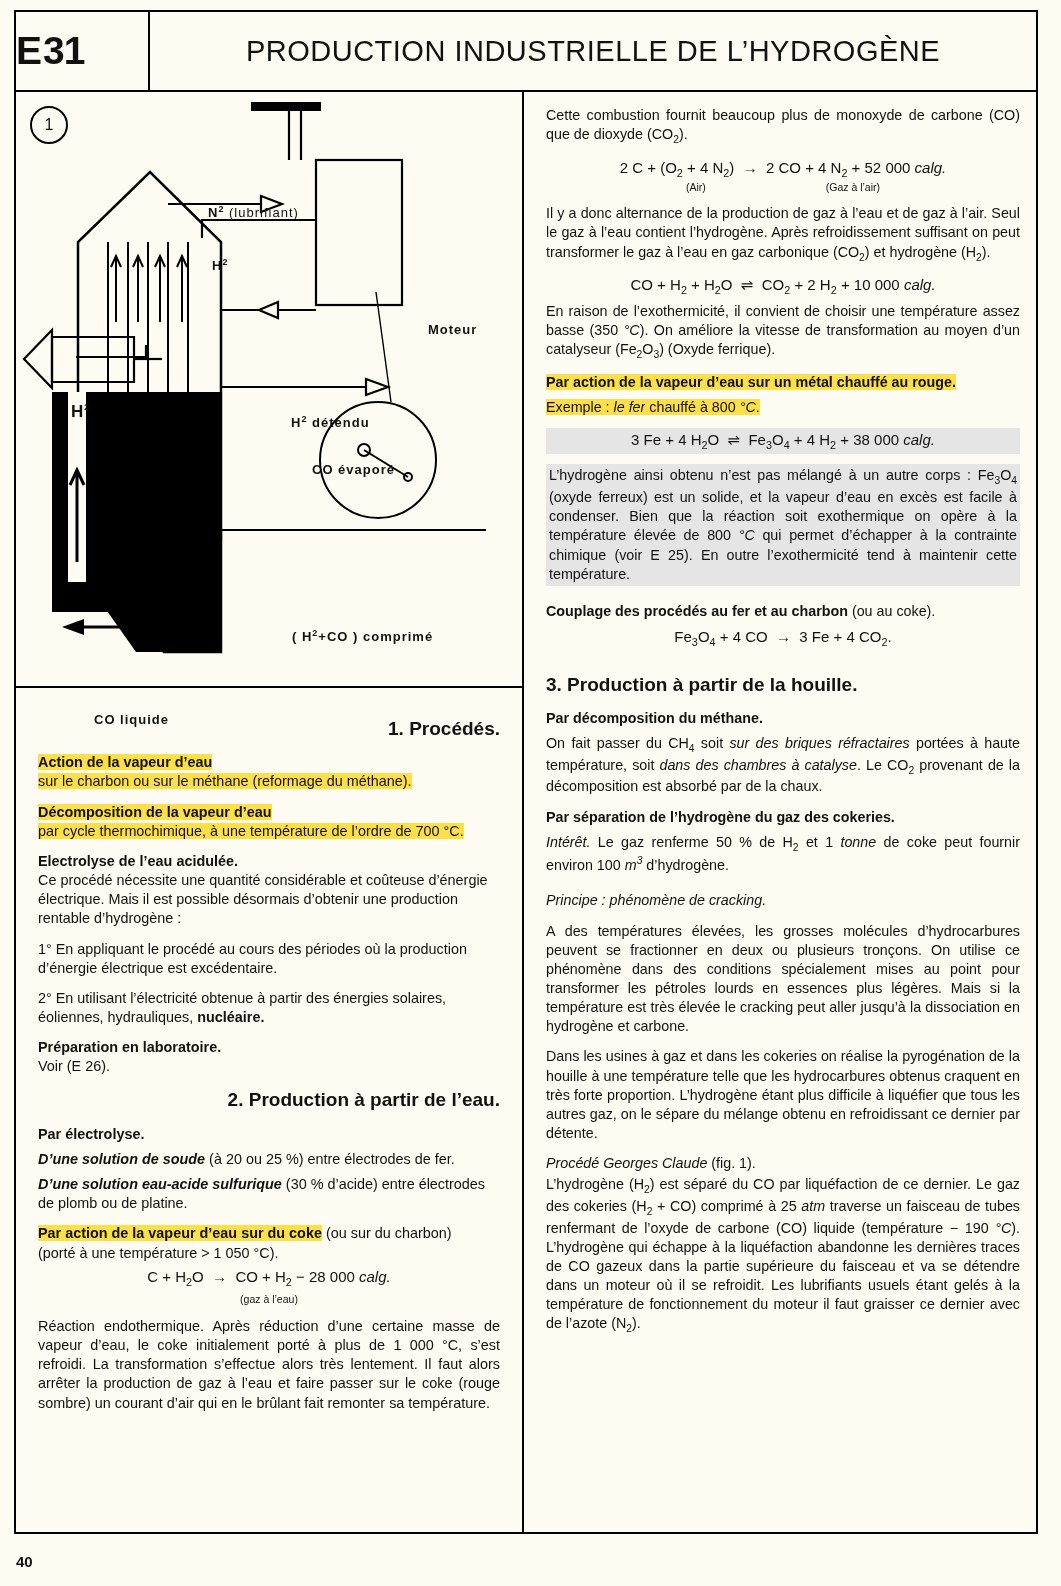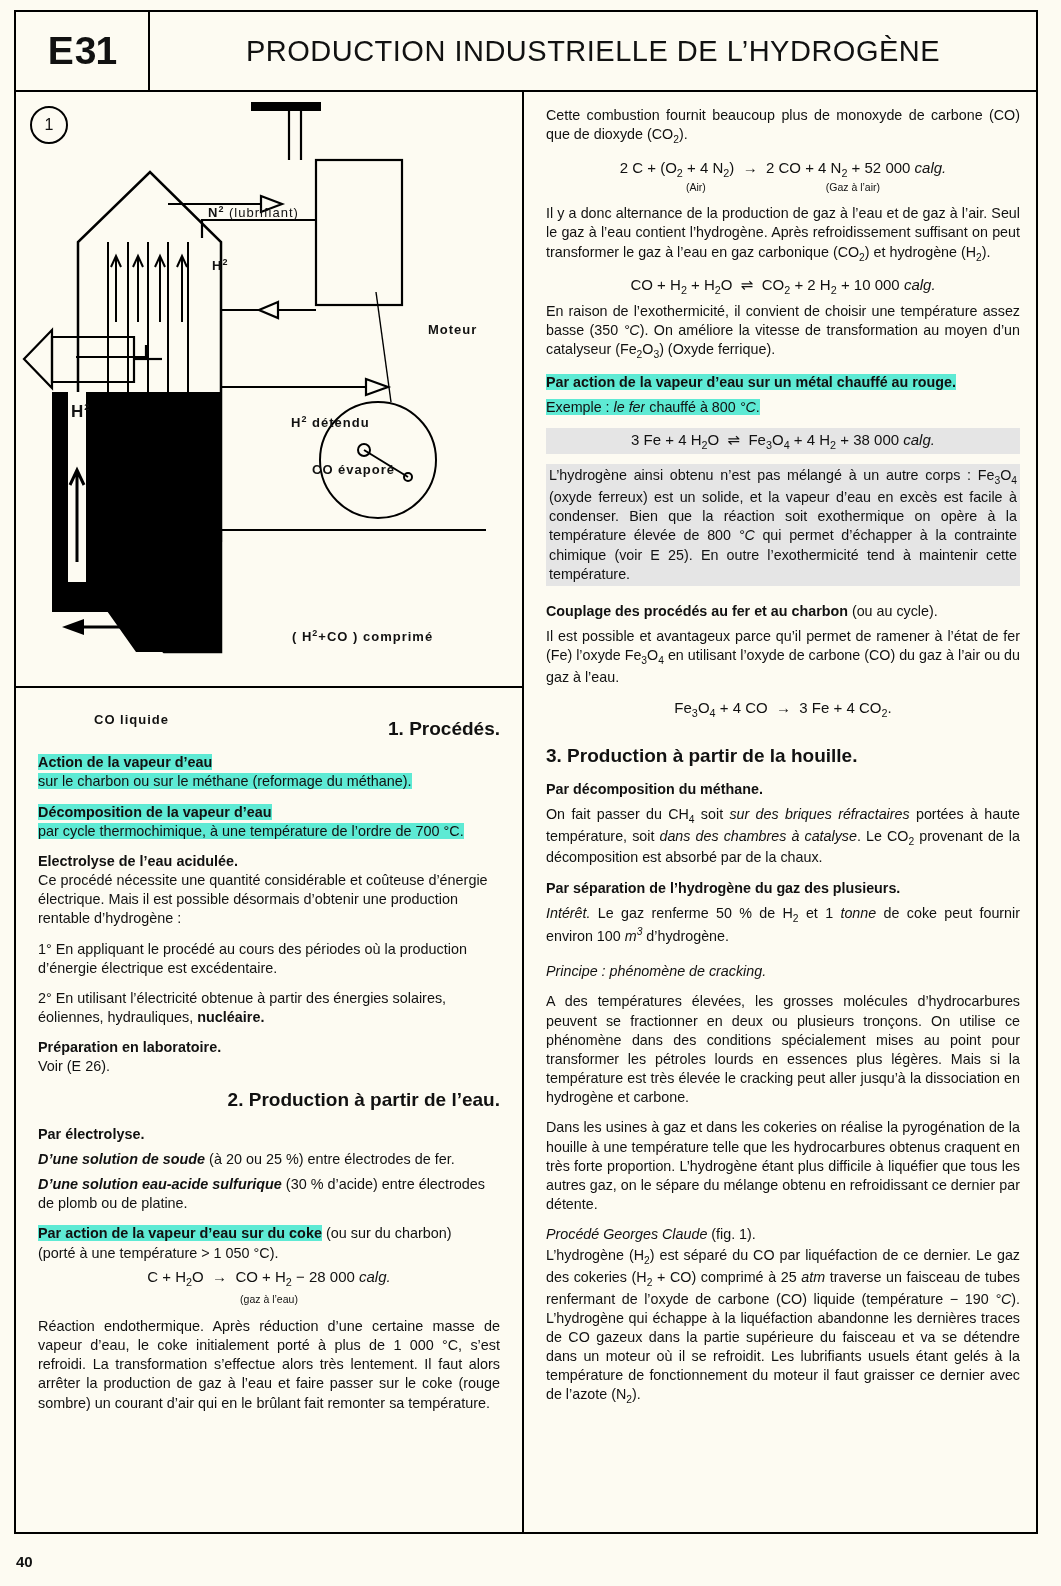--- a/index.html
+++ b/index.html
@@ -38,21 +38,21 @@
     border-bottom: 2px solid #000;
     box-sizing: border-box;
     display: flex;
     align-items: stretch;
   }
   .code-cell {
     width: 134px;
     border-right: 2px solid #000;
     display: flex;
     align-items: center;
-    justify-content: center;
+    justify-content: flex-start;
     box-sizing: border-box;
   }
   .code-cell .code {
     font-size: 39px;
     font-weight: 700;
     letter-spacing: 1px;
   }
   .code-cell .code .num { letter-spacing: -1px; }
   .title-cell {
     flex: 1;
@@ -130,21 +130,21 @@
   h2.sec {
     font-size: 19px;
     font-weight: 700;
     margin: 10px 0 12px 0;
     text-align: right;
   }
   p { margin: 0 0 11px 0; }
   .b { font-weight: 700; text-align: right; }
   .i { font-style: italic; }
   .hl {
-    background: #5eead4;
+    background: #fde047;
     box-decoration-break: clone;
     -webkit-box-decoration-break: clone;
   }
   .eq {
     text-align: center;
     margin: 0 0 4px 0;
     font-size: 15px;
   }
   .eqnote {
     text-align: center;
@@ -384,43 +384,40 @@
 
         <div class="eq hl-block">
           3 Fe + 4 H<sub>2</sub>O &nbsp;⇌&nbsp; Fe<sub>3</sub>O<sub>4</sub> + 4 H<sub>2</sub> + 38 000 <span class="i">calg.</span>
         </div>
 
         <p class="hl-block" style="margin-top:10px;">
           L’hydrogène ainsi obtenu n’est pas mélangé à un autre corps : Fe<sub>3</sub>O<sub>4</sub> (oxyde ferreux) est un solide, et la vapeur d’eau en excès est facile à condenser. Bien que la réaction soit exothermique on opère à la température élevée de 800 <span class="i">°C</span> qui permet d’échapper à la contrainte chimique (voir E 25). En outre l’exothermicité tend à maintenir cette température.
         </p>
 
         <p style="margin-top:16px; margin-bottom:6px;">
-          <span class="b">Couplage des procédés au fer et au charbon</span><span> (ou au cycle).</span>
-        </p>
-
-        <p>
-          Il est possible et avantageux parce qu’il permet de ramener à l’état de fer (Fe) l’oxyde Fe<sub>3</sub>O<sub>4</sub> en utilisant l’oxyde de carbone (CO) du gaz à l’air ou du gaz à l’eau.
-        </p>
+          <span class="b">Couplage des procédés au fer et au charbon</span><span> (ou au coke).</span>
+        </p>
+
 
         <div class="eq">
           Fe<sub>3</sub>O<sub>4</sub> + 4 CO &nbsp;→&nbsp; 3 Fe + 4 CO<sub>2</sub>.
         </div>
 
         <h2 class="sec-r">3.  Production à partir de la houille.</h2>
 
         <p style="margin-bottom:6px;">
           <span class="b">Par décomposition du méthane.</span>
         </p>
 
         <p>
           On fait passer du CH<sub>4</sub> soit <span class="i">sur des briques réfractaires</span> portées à haute température, soit <span class="i">dans des chambres à catalyse</span>. Le CO<sub>2</sub> provenant de la décomposition est absorbé par de la chaux.
         </p>
 
         <p style="margin-bottom:6px;">
-          <span class="b">Par séparation de l’hydrogène du gaz des plusieurs.</span>
+          <span class="b">Par séparation de l’hydrogène du gaz des cokeries.</span>
         </p>
 
         <p>
           <span class="i">Intérêt.</span> Le gaz renferme 50 % de H<sub>2</sub> et 1 <span class="i">tonne</span> de coke peut fournir environ 100 <span class="i">m<sup>3</sup></span> d’hydrogène.
         </p>
 
         <p style="margin-top:16px;">
           <span class="i">Principe : phénomène de cracking.</span>
         </p>
 

